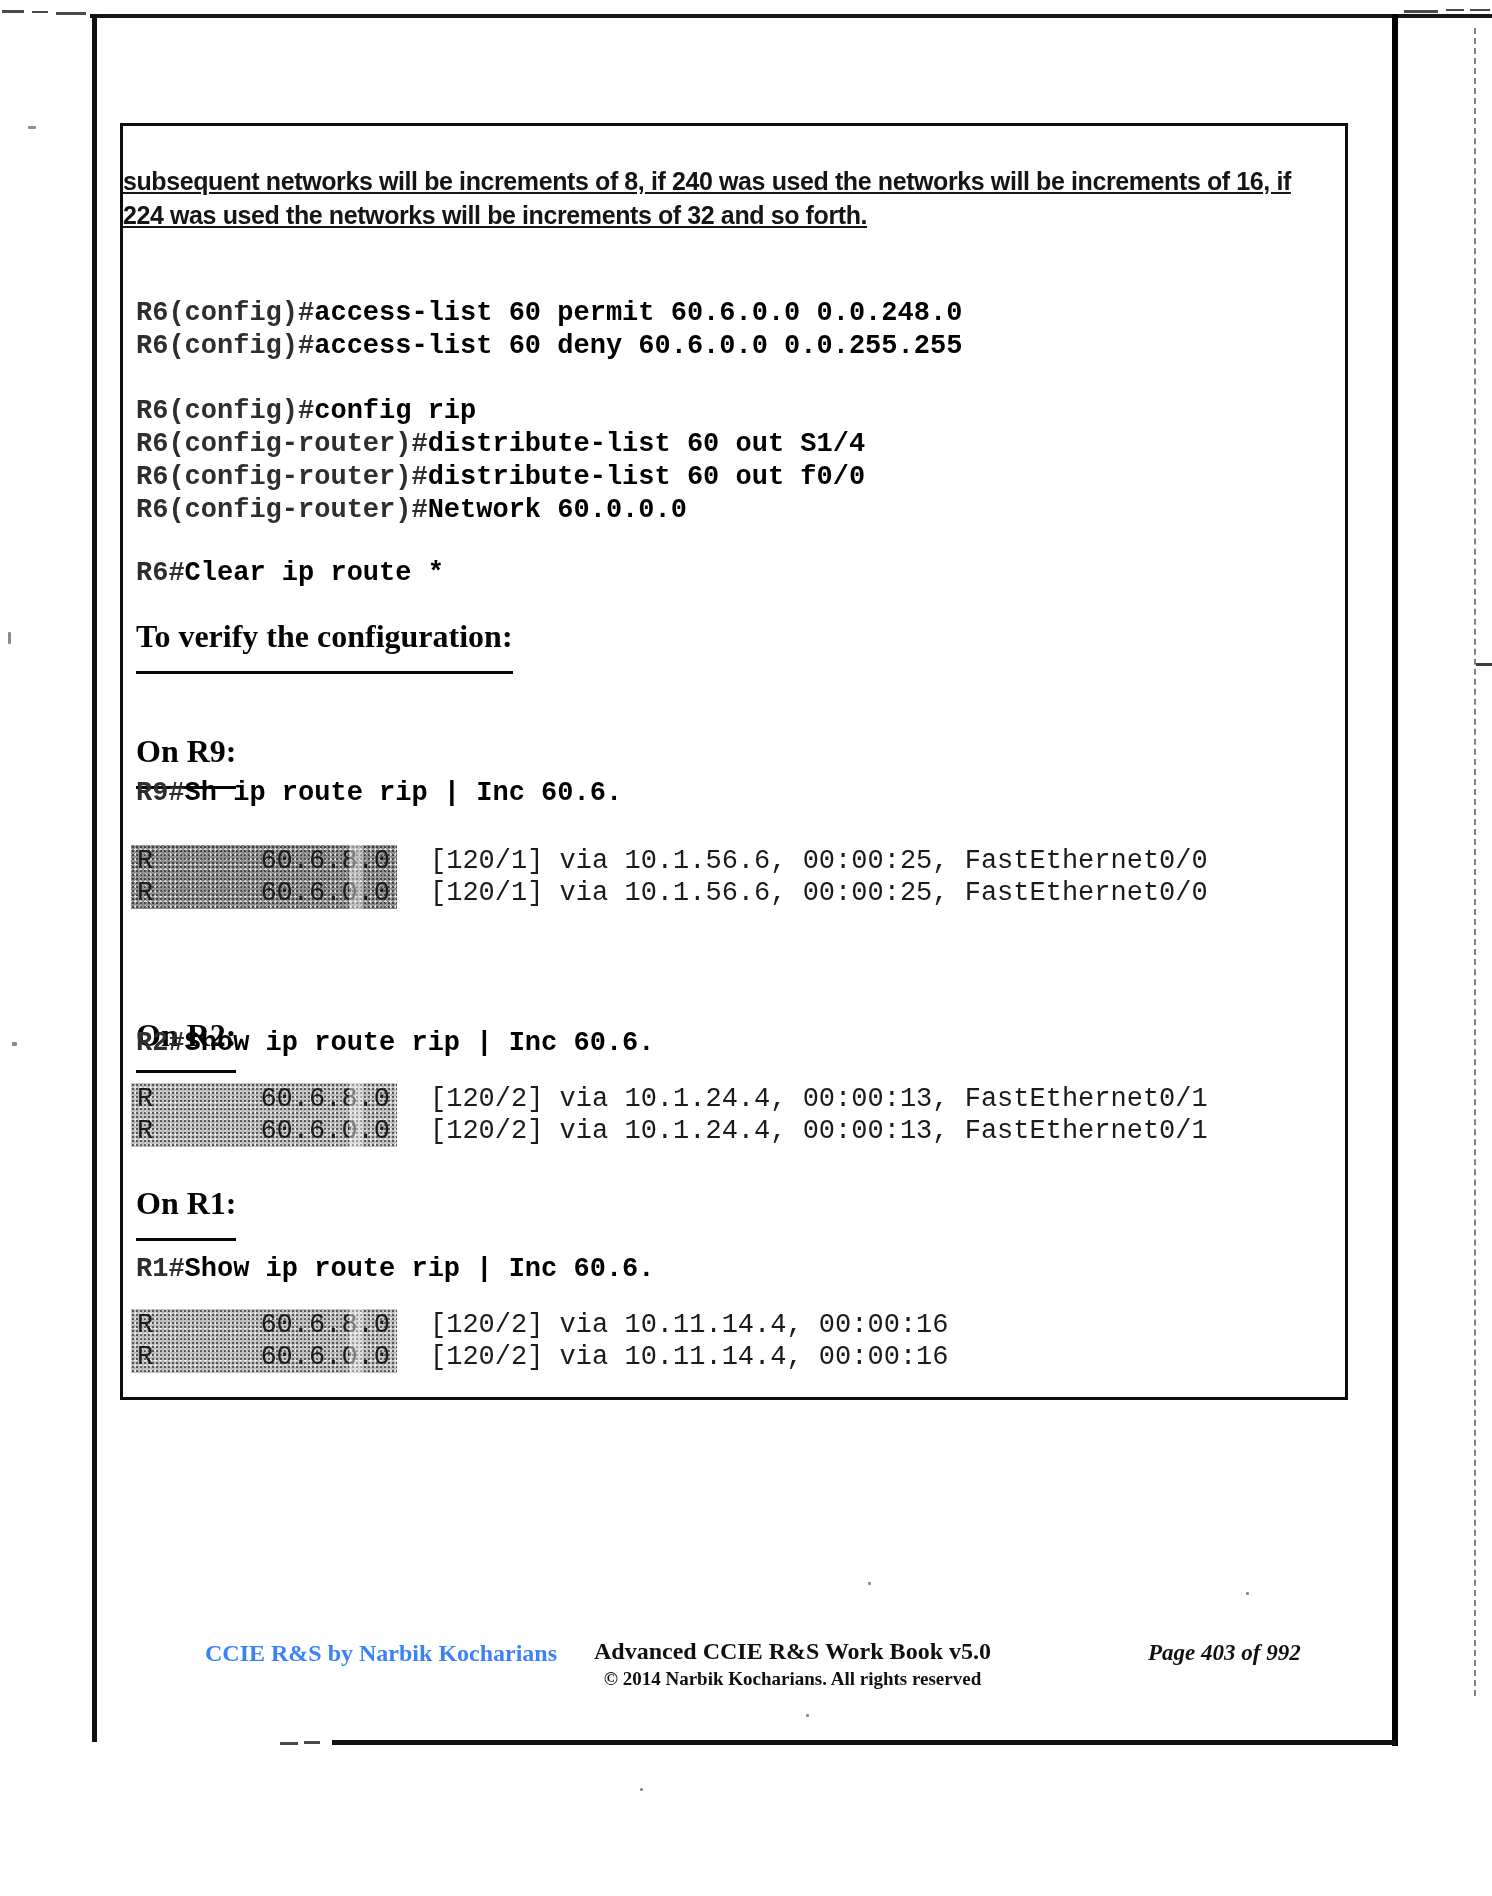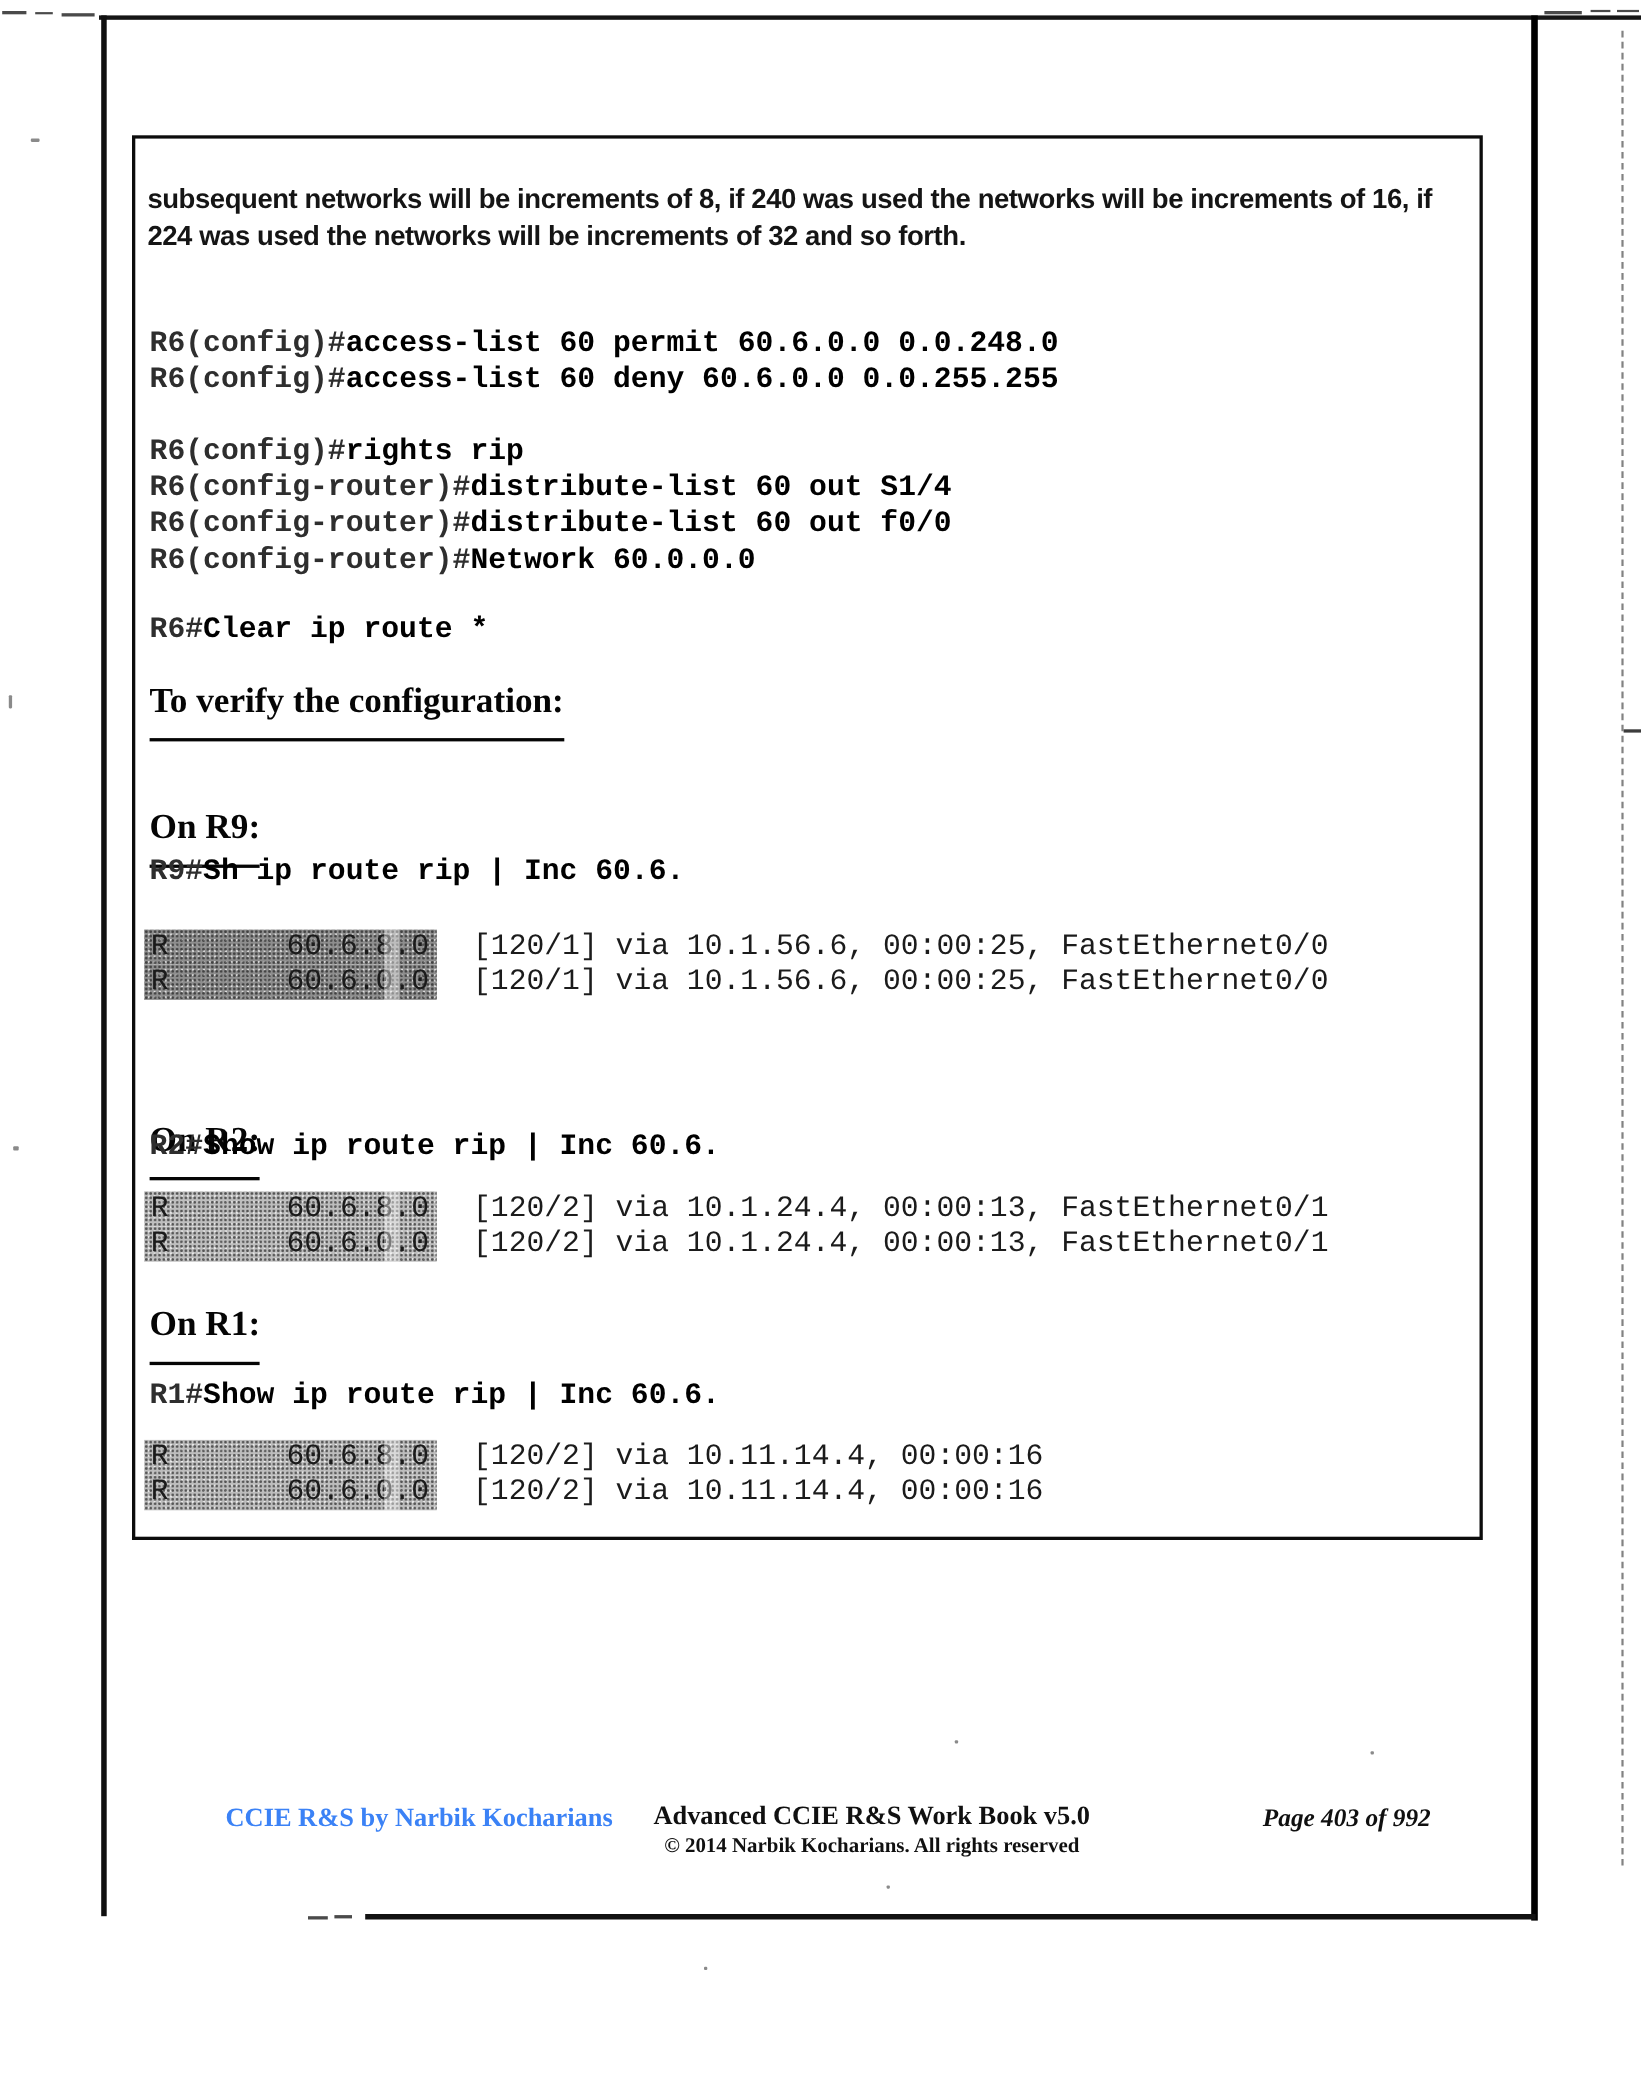--- a/index.html
+++ b/index.html
@@ -28,24 +28,24 @@
   
   .content-box {
     position:absolute; left:120px; top:123px;
     width:1228px; height:1277px;
     border:3px solid #0c0c0c;
     box-sizing:border-box;
     background:#fff;
   }
   
   .para {
-    position:absolute; left:11px; top:38px;
+    position:absolute; left:0; top:38px;
     font-family:"Liberation Sans", sans-serif;
     font-weight:bold; font-size:25px; line-height:34px;
-    letter-spacing:-0.4px; color:#151515; white-space:nowrap;
+    letter-spacing:-0.4px; color:#151515; white-space:nowrap;text-decoration:underline;
   }
   .codeblock { position:absolute; left:13px; white-space:nowrap; }
   .code-line {
     font-family:"Liberation Mono","DejaVu Sans Mono",monospace;
     font-size:27px; line-height:33px; white-space:pre;
   }
   .prompt { font-weight:bold; color:#2e2e2e; }
   .cmd    { font-weight:bold;   color:#000;margin-top:34px; }
   .heading {
     position:absolute; left:13px;
@@ -135,21 +135,21 @@
       <div>subsequent networks will be increments of 8, if 240 was used the networks will be increments of 16, if</div>
       <div>224 was used the networks will be increments of 32 and so forth.</div>
     </div>
 
     <div class="codeblock" style="top:171px;">
       <div class="code-line"><span class="prompt">R6(config)#</span><span class="cmd">access-list 60 permit 60.6.0.0 0.0.248.0</span></div>
       <div class="code-line"><span class="prompt">R6(config)#</span><span class="cmd">access-list 60 deny 60.6.0.0 0.0.255.255</span></div>
     </div>
 
     <div class="codeblock" style="top:269px;">
-      <div class="code-line"><span class="prompt">R6(config)#</span><span class="cmd">rights rip</span></div>
+      <div class="code-line"><span class="prompt">R6(config)#</span><span class="cmd">config rip</span></div>
       <div class="code-line"><span class="prompt">R6(config-router)#</span><span class="cmd">distribute-list 60 out S1/4</span></div>
       <div class="code-line"><span class="prompt">R6(config-router)#</span><span class="cmd">distribute-list 60 out f0/0</span></div>
       <div class="code-line"><span class="prompt">R6(config-router)#</span><span class="cmd">Network 60.0.0.0</span></div>
     </div>
 
     <div class="codeblock" style="top:431px;">
       <div class="code-line"><span class="prompt">R6#</span><span class="cmd">Clear ip route *</span></div>
     </div>
 
     <div class="heading" style="top:492px;">To verify the configuration:</div>

